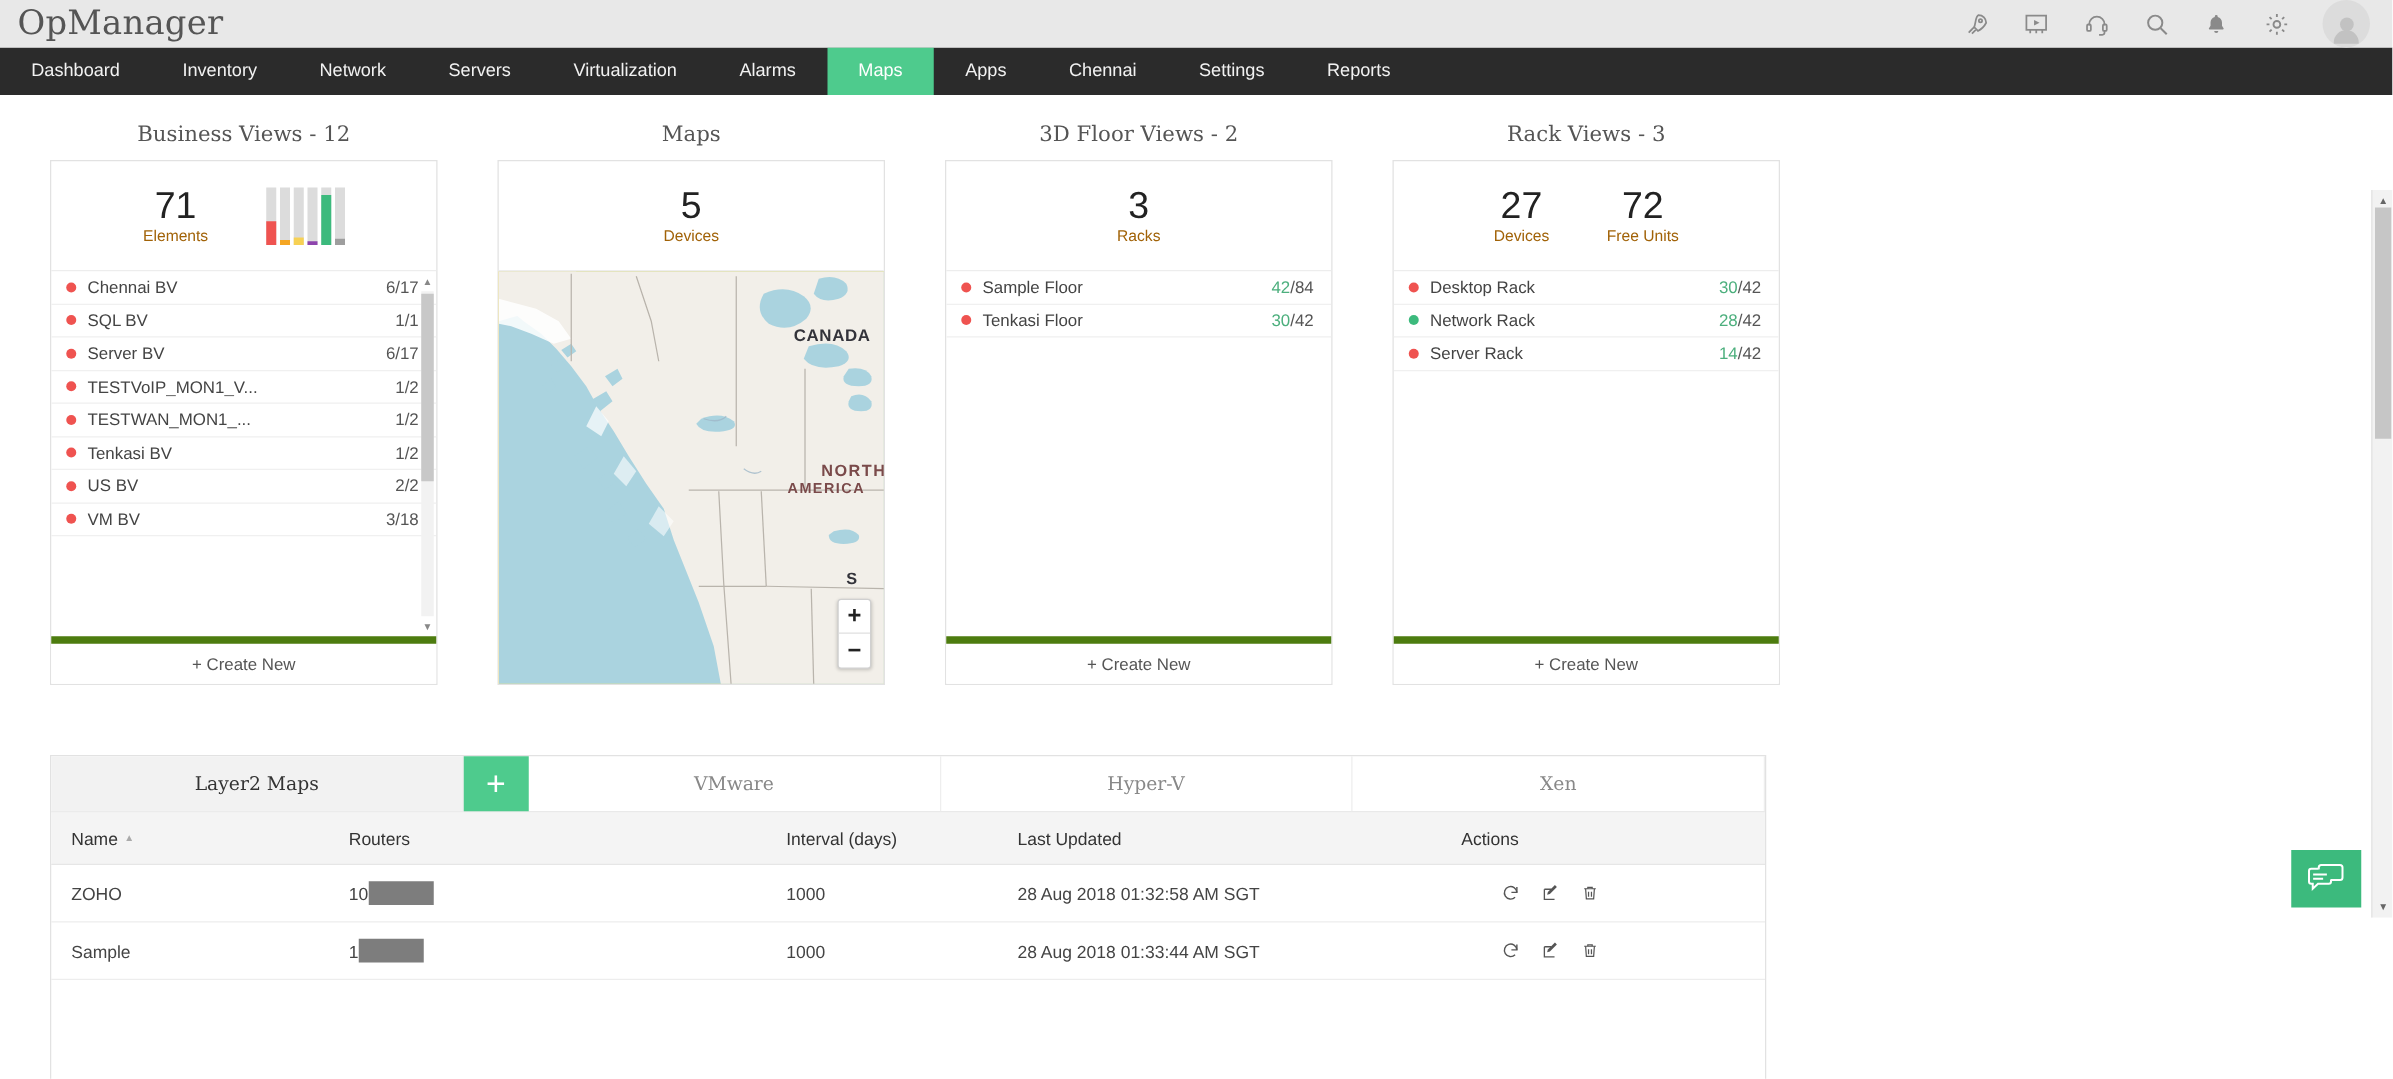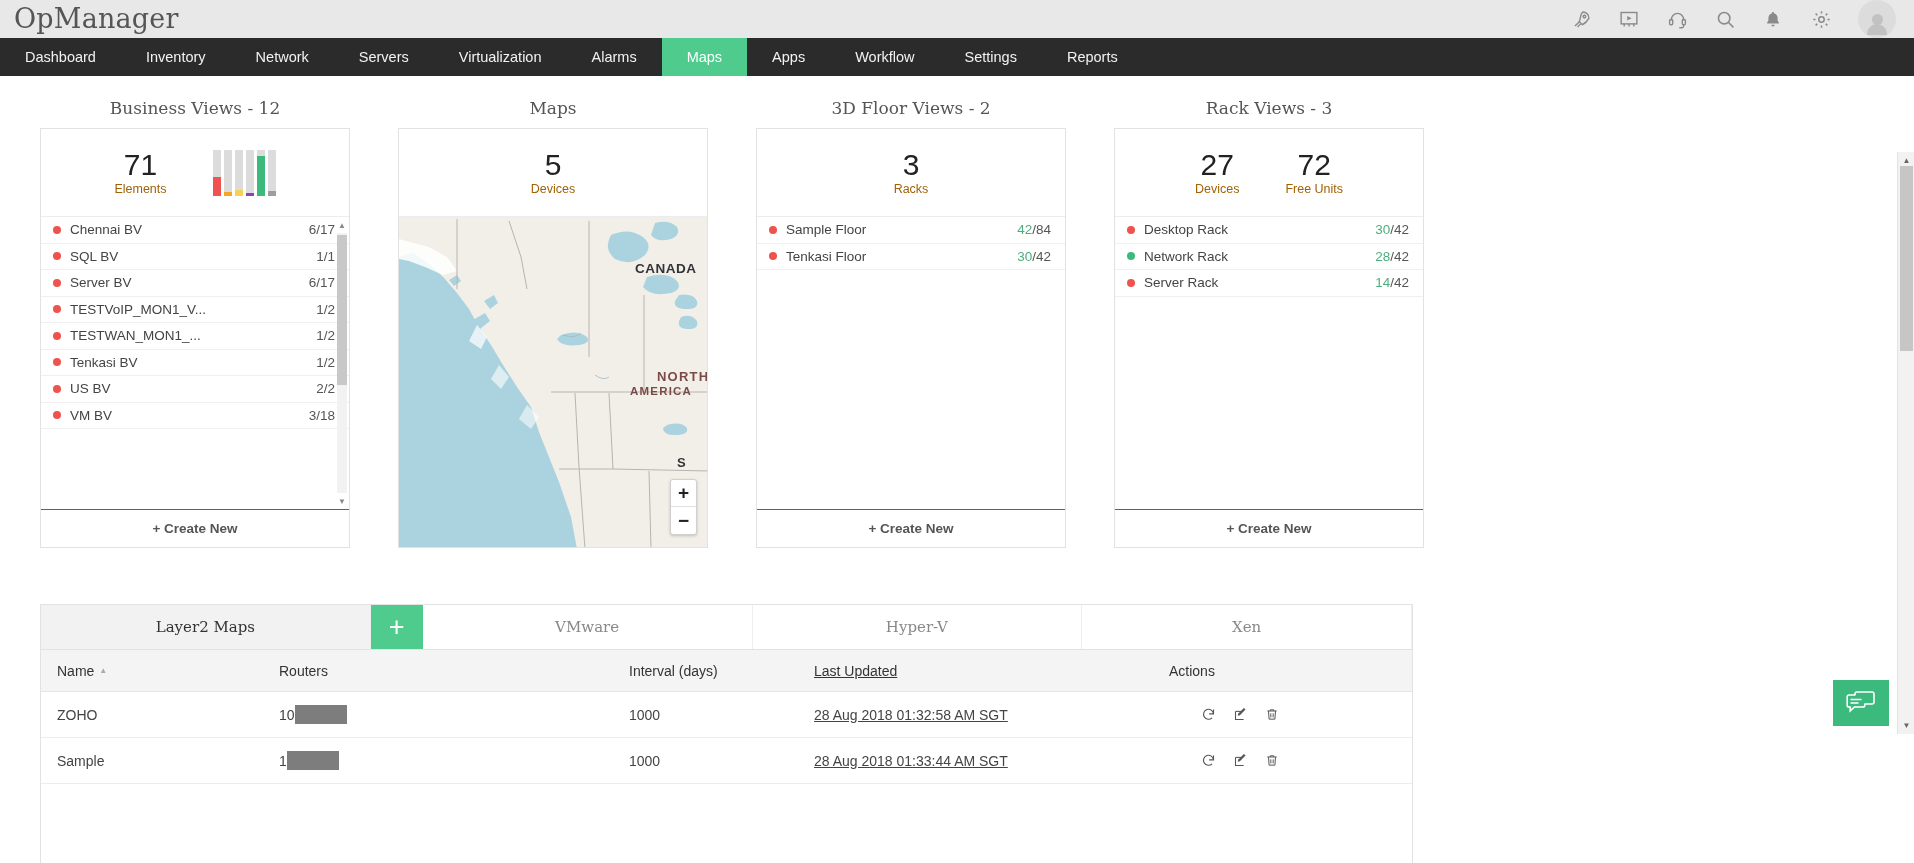--- a/index.html
+++ b/index.html
@@ -105,23 +105,23 @@
   .vscroll {
     position: absolute; right: 2px; top: 2px; width: 10px; bottom: 2px;
   }
   .vscroll .track { position:absolute; top:14px; bottom:14px; left:0; width:10px; background:#f2f2f2;}
   .vscroll .thumb { position: absolute; top: 16px; left: 0; width: 10px; height: 150px; background: #c8c8c8; }
   .vscroll .arrow { position:absolute; left:0; width:10px; height:12px; display:flex;align-items:center;justify-content:center;color:#888;font-size:8px;}
   .vscroll .arrow.up { top: 0; }
   .vscroll .arrow.down { bottom: 0; }
 
   .create-new {
-    height: 38px; border-top: 1px solid #4d7c0f;
+    height: 38px; border-top: 6px solid #4d7c0f;
     display: flex; align-items: center; justify-content: center;
-    font-size: 13.5px; color: #555; cursor: pointer; background:#fff;font-weight:bold;
+    font-size: 13.5px; color: #555; cursor: pointer; background:#fff;
   }
 
   
   .map-card { height: 420px; border: 1px solid #e2e2e2; display:flex; flex-direction:column;}
   .map-area { flex: 1; position: relative; overflow: hidden; background: #fde047; }
   .map-land { position:absolute; }
   .map-zoom {
     position: absolute; right: 10px; bottom: 12px;
     width: 27px; background: #fff; border: 1px solid #d0d0d0; border-radius: 3px;
     box-shadow: 0 1px 3px rgba(0,0,0,.2);
@@ -158,21 +158,21 @@
     display: flex; align-items: center;
     padding: 0 8px;
   }
   .thead { height: 42px; background: #f4f4f4; border-bottom: 1px solid #e6e6e6; }
   .thead div { font-size: 14px; color: #333; }
   .trow { height: 46px; border-bottom: 1px solid #ededed; }
   .trow div { font-size: 14px; color: #444; }
   .c-name   { width: 230px; padding-left: 8px; display:flex; align-items:center; gap:5px;}
   .c-router { width: 350px; display: flex; align-items: center; }
   .c-int    { width: 185px; }
-  .c-upd    { width: 355px; text-decoration: underline; }
+  .c-upd    { width: 355px; }
   .c-act    { flex: 1; }
   .redact { display:inline-block; height: 19px; width: 52px; background: #7d7d7d; vertical-align: middle; }
   .act-icons { display: flex; gap: 17px; color: #555; padding-left: 32px; }
   .act-icons span { cursor: pointer; display:flex; }
   .sort-caret { font-size: 8px; color: #aaa; line-height: 1; }
 
   
   .page-scroll {
     position: absolute; right: 0; top: 76px; width: 17px; bottom: 0;
     background: #f2f2f2; border-left: 1px solid #e2e2e2;
@@ -252,21 +252,21 @@
 
 <div class="navbar">
   <div class="navitem">Dashboard</div>
   <div class="navitem">Inventory</div>
   <div class="navitem">Network</div>
   <div class="navitem">Servers</div>
   <div class="navitem">Virtualization</div>
   <div class="navitem">Alarms</div>
   <div class="navitem active">Maps</div>
   <div class="navitem">Apps</div>
-  <div class="navitem">Workflow</div>
+  <div class="navitem">Chennai</div>
   <div class="navitem">Settings</div>
   <div class="navitem">Reports</div>
 </div>
 
 <div class="content">
 
   <div class="cards-row">
 
     <div class="card-col">
       <div class="card-title">Business Views - 12</div>

